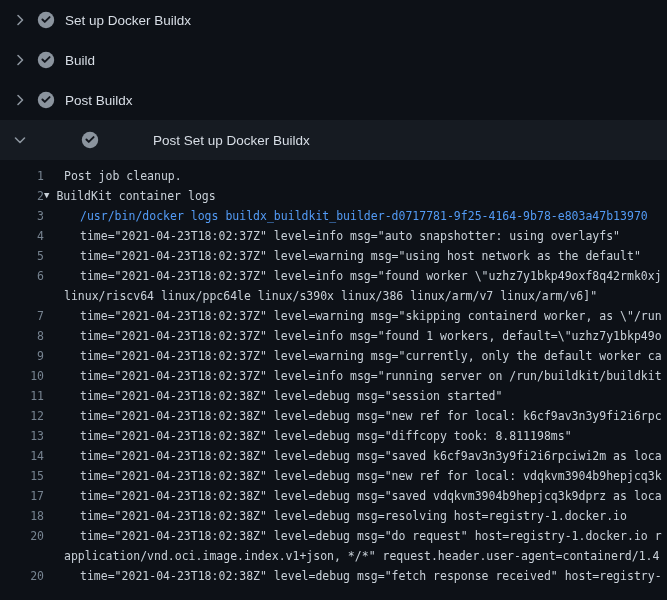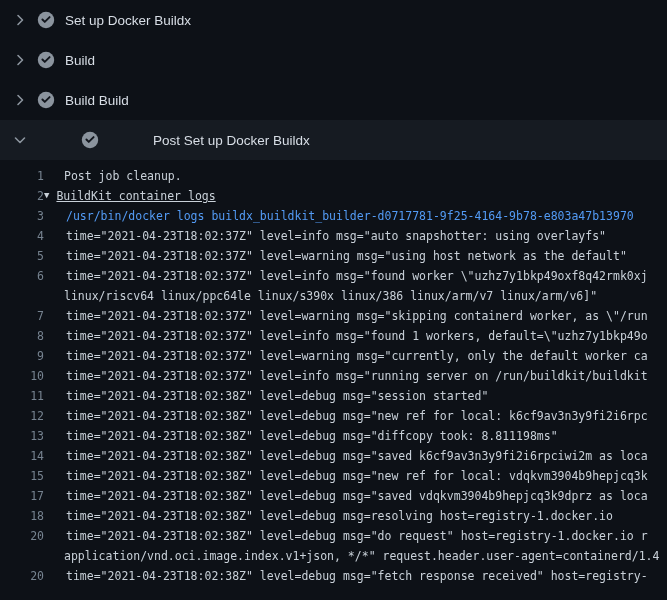--- a/index.html
+++ b/index.html
@@ -25,27 +25,27 @@
     font-size:11.5px;color:#c9d1d9;
     overflow:hidden;
   }
   .row{display:flex;height:20px;line-height:20px;white-space:pre;overflow:hidden;}
   .num{
     width:44px;flex:none;text-align:right;color:#768390;
     text-decoration:none;cursor:pointer;user-select:none;
   }
   .txt{white-space:pre;}
   .txt.ind1{margin-left:20px;}
-  .txt.ind2{margin-left:22px;}
+  .txt.ind2{margin-left:36px;}
   .txt.command{color:#539bf5;}
   .tri{
     display:inline-block;font-size:9px;color:#c9d1d9;
     margin-right:7px;transform:translateY(-1px);
   }
-  .row.group .txt{cursor:pointer;text-decoration:underline;}
+  .row.group .txt{cursor:pointer;}
 </style>
 </head>
 <body>
 
 <div class="console">
 
   <div class="step">
     <span class="chev">
       <svg width="16" height="16" viewBox="0 0 16 16">
           <path d="M6 3.5l4.5 4.5L6 12.5" stroke="#8b949e" stroke-width="1.6" fill="none" stroke-linecap="round" stroke-linejoin="round"></path>
@@ -80,21 +80,21 @@
       <svg width="16" height="16" viewBox="0 0 16 16">
           <path d="M6 3.5l4.5 4.5L6 12.5" stroke="#8b949e" stroke-width="1.6" fill="none" stroke-linecap="round" stroke-linejoin="round"></path>
         </svg>
     </span>
     <span class="check">
       <svg width="18" height="18" viewBox="0 0 16 16">
           <circle cx="8" cy="8" r="7.3" fill="#8b949e"></circle>
           <path d="M11.2 5.4L6.9 9.7 4.8 7.6" stroke="#11151c" stroke-width="1.7" fill="none" stroke-linecap="round" stroke-linejoin="round"></path>
         </svg>
     </span>
-    <span class="step-label">Build Build</span>
+    <span class="step-label">Post Buildx</span>
   </div>
 
   <div class="step expanded">
     <span class="chev">
       <svg width="16" height="16" viewBox="0 0 16 16">
           <path d="M3.5 6l4.5 4.5L12.5 6" stroke="#8b949e" stroke-width="1.6" fill="none" stroke-linecap="round" stroke-linejoin="round"></path>
         </svg>
     </span>
     <span class="check">
       <svg width="18" height="18" viewBox="0 0 16 16">

